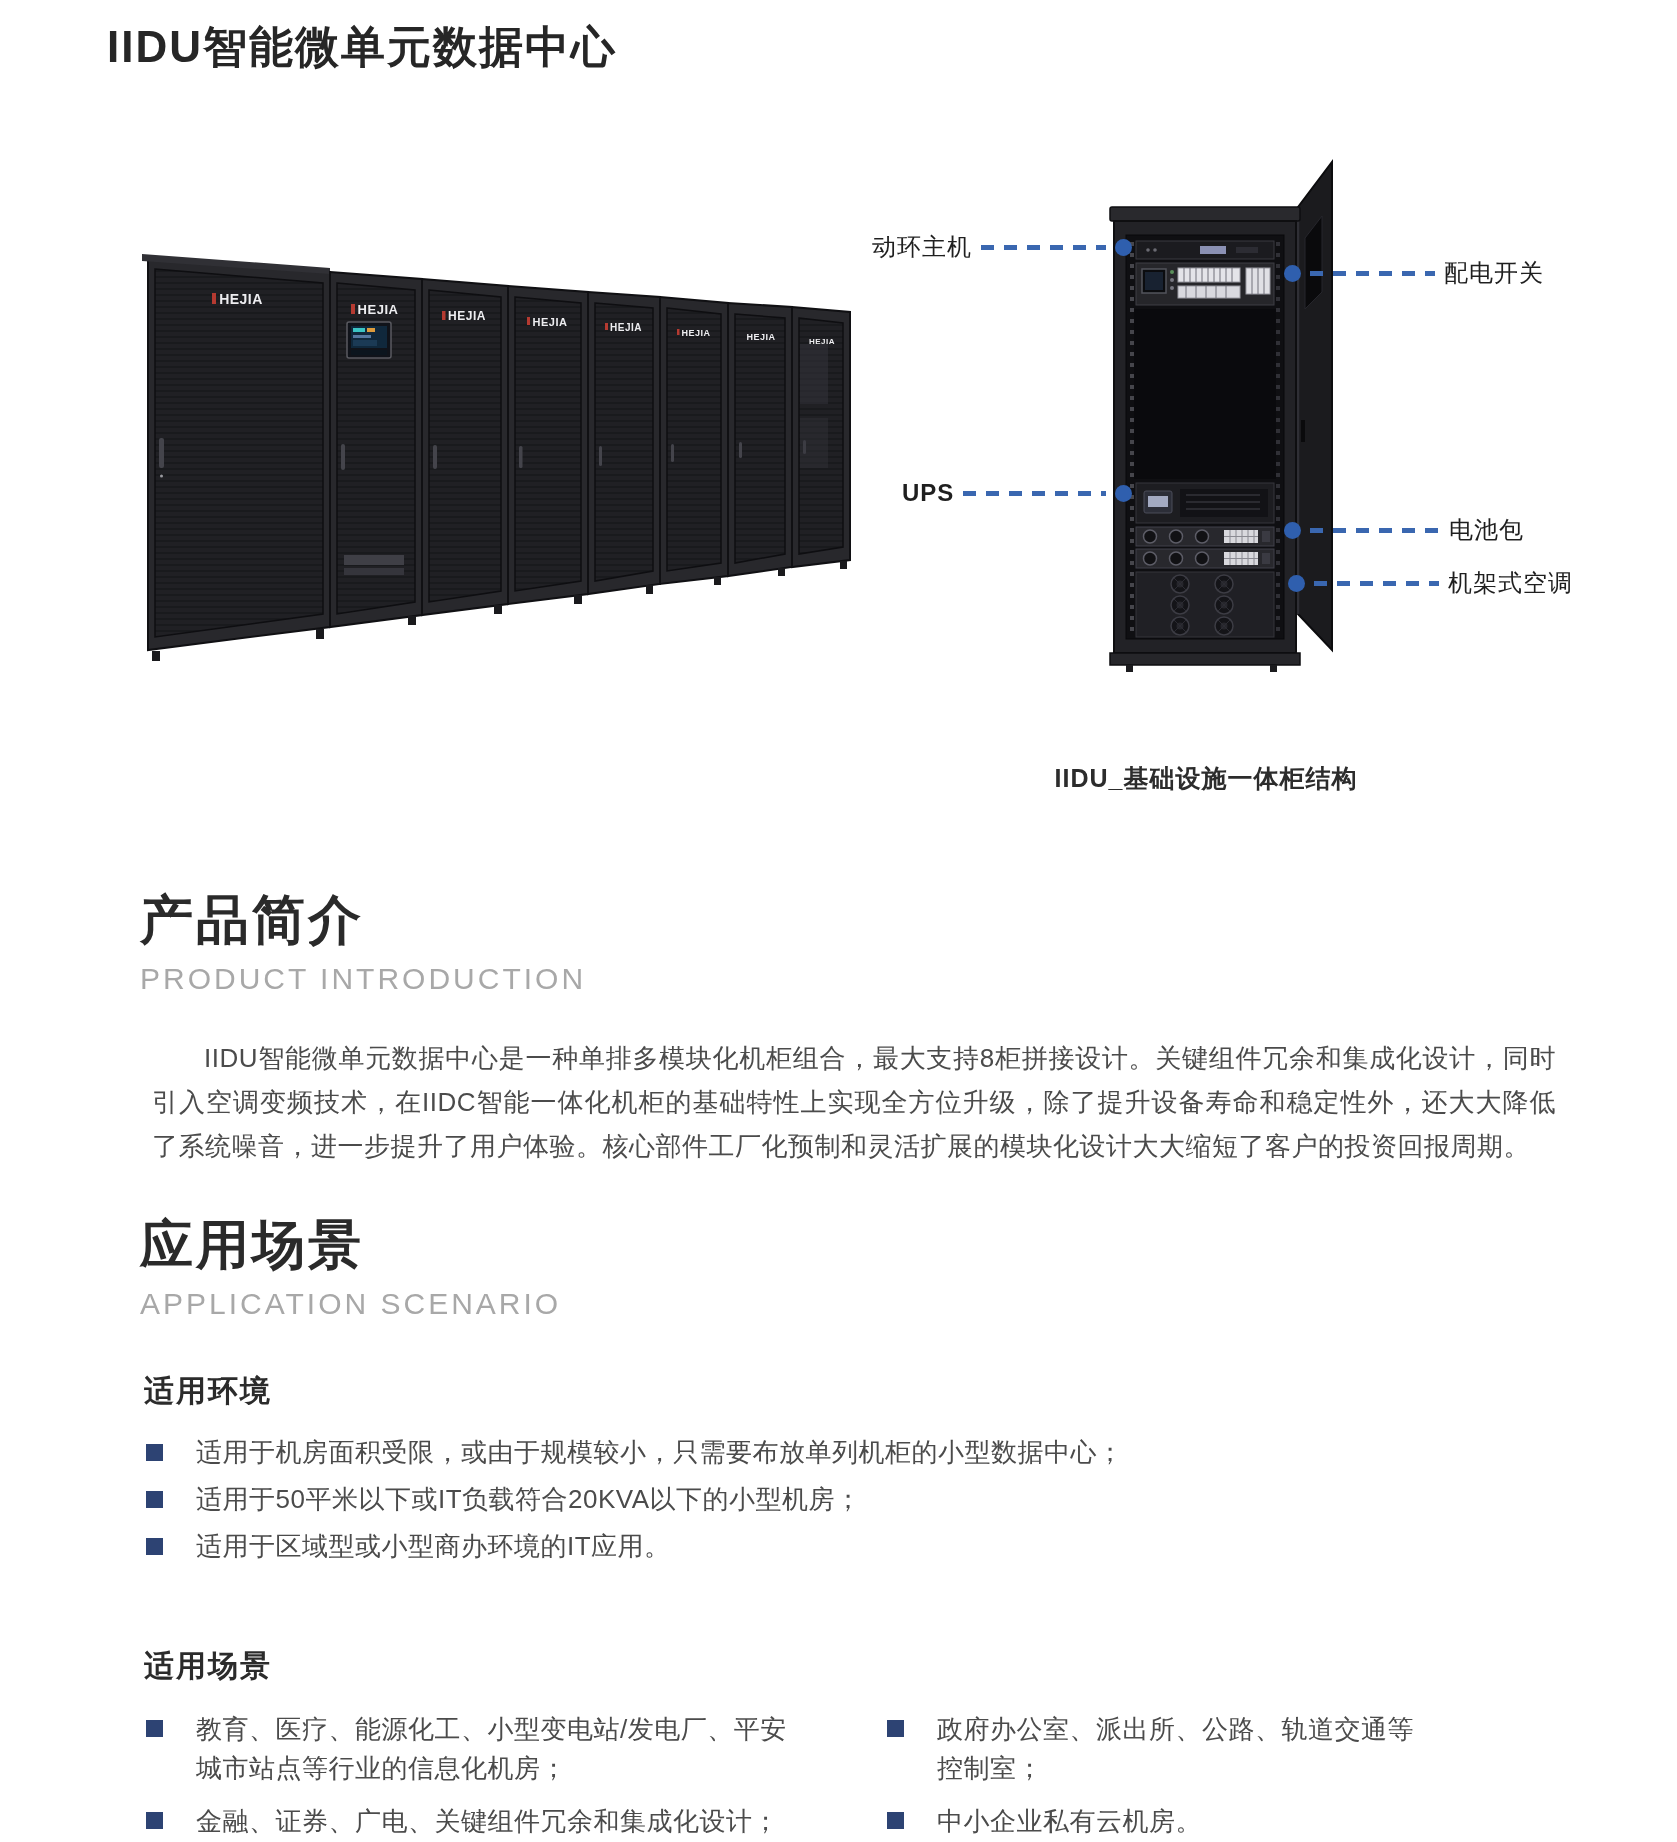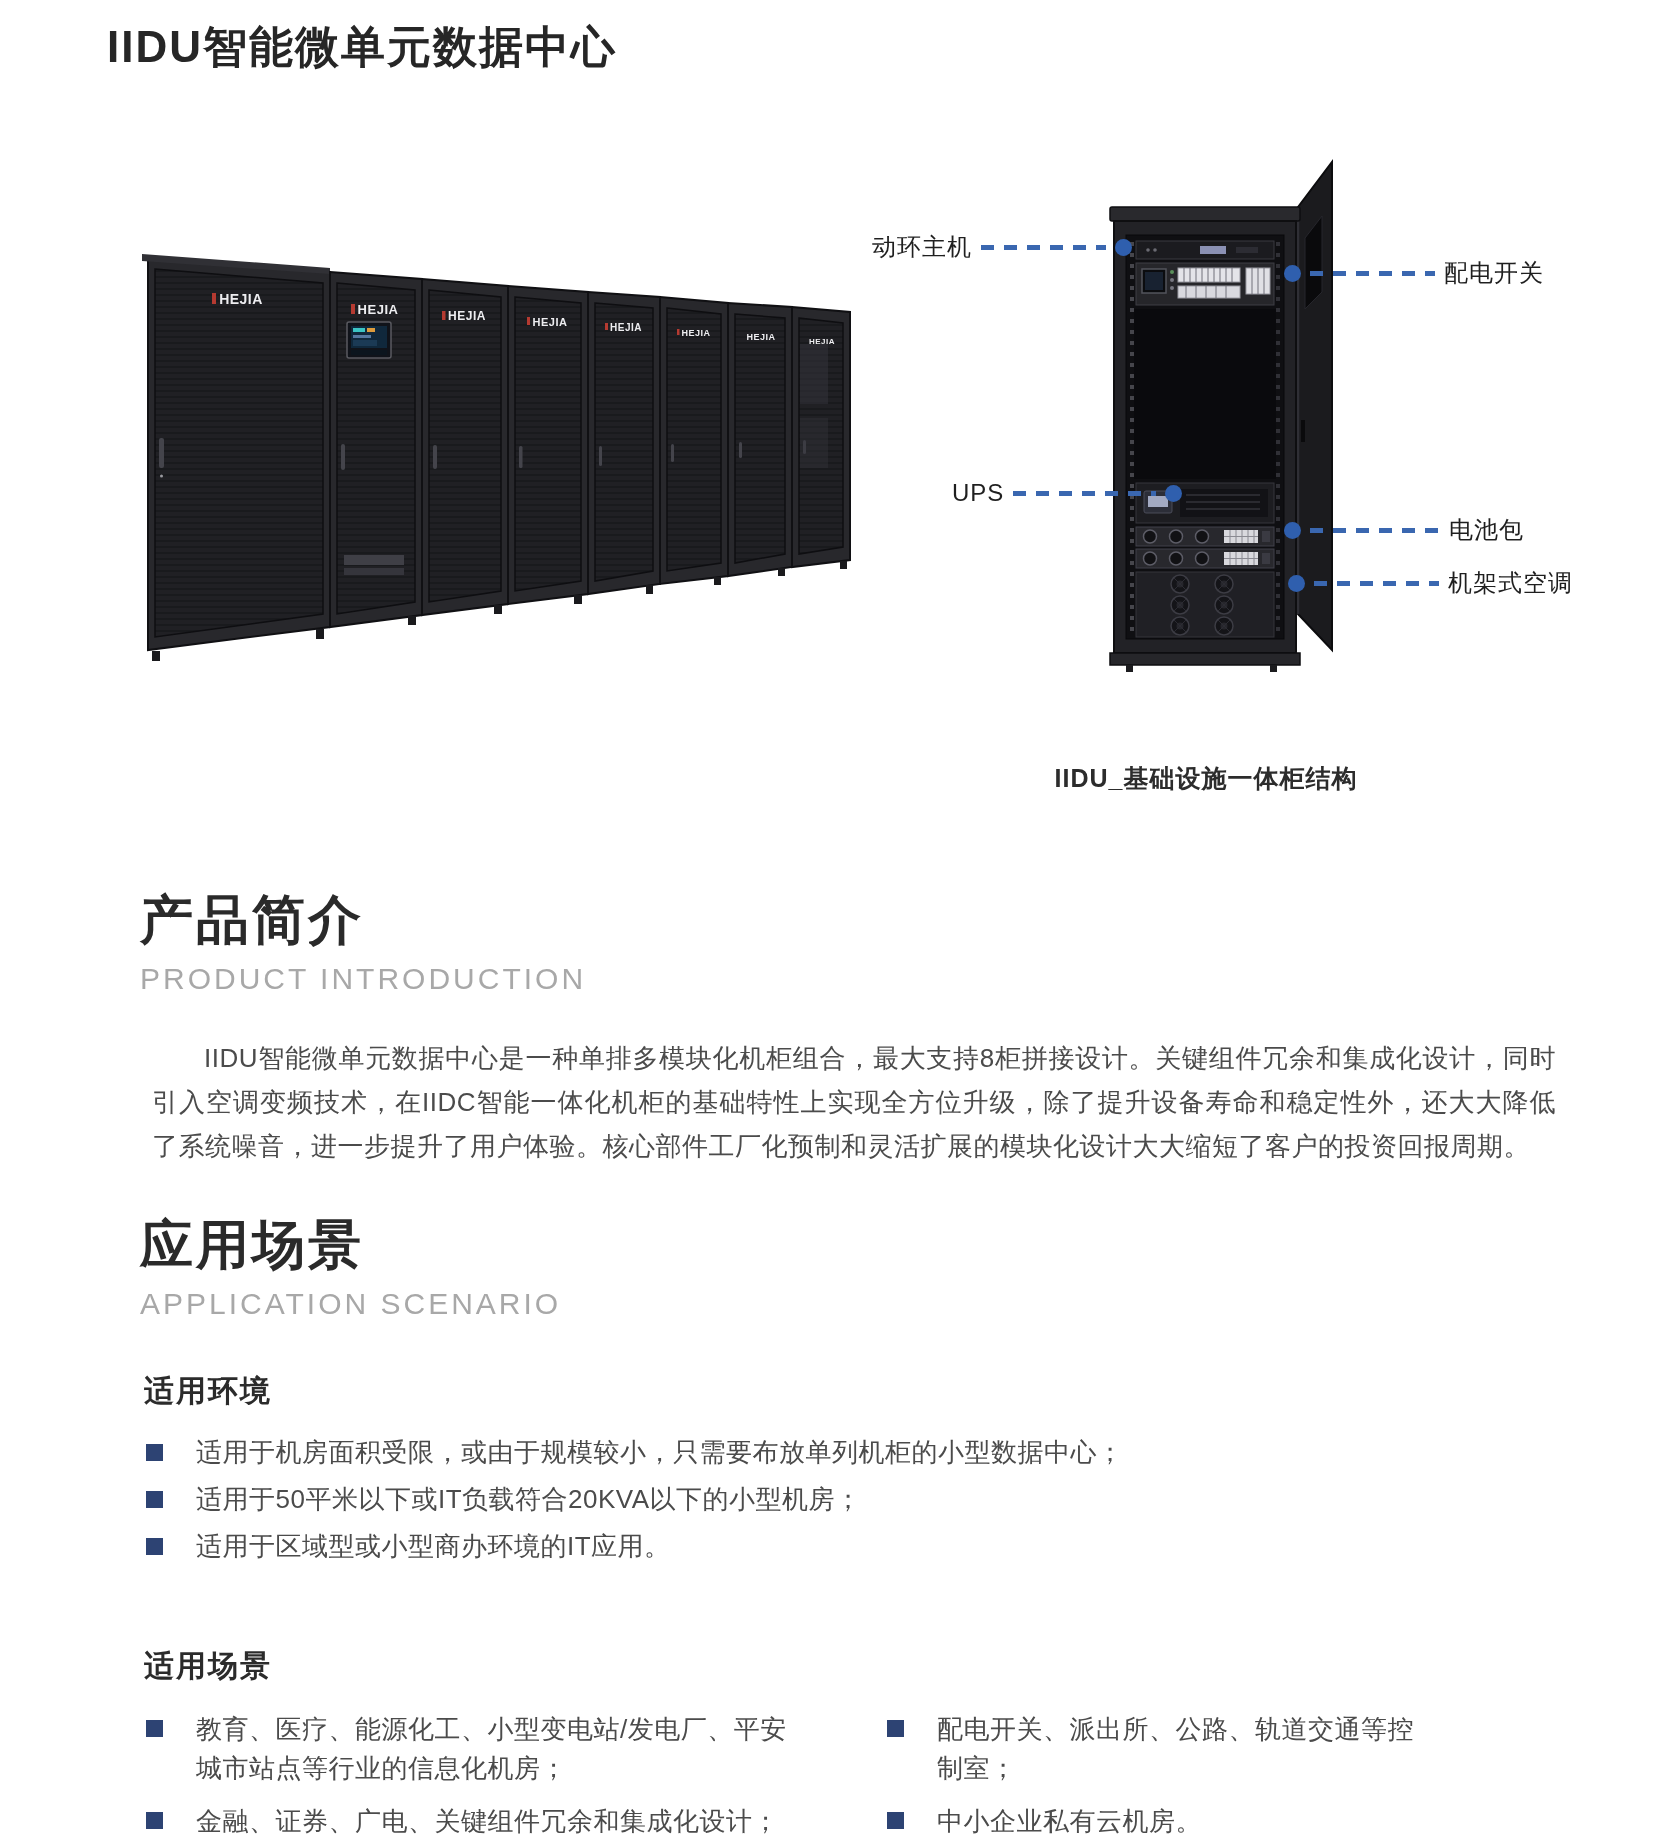--- a/index.html
+++ b/index.html
@@ -13,21 +13,21 @@
   .fig-left{position:absolute;left:140px;top:250px;}
   .fig-right{position:absolute;left:1108px;top:152px;}
 
   
   .callout{position:absolute;display:flex;align-items:center;height:30px;}
   .co-label{font-size:24px;color:#1f1f1f;white-space:nowrap;letter-spacing:1px;}
   .co-line{flex:1;height:5px;margin:0 9px;
            background:repeating-linear-gradient(90deg,#3a67b0 0 13px,rgba(0,0,0,0) 13px 23px);}
   .co-dot{width:17px;height:17px;border-radius:50%;background:#2f5fae;flex:0 0 auto;}
   .co-donghuan{left:872px;top:232px;width:260px;}
-  .co-ups{left:952px;top:478px;width:230px;}
+  .co-ups{left:902px;top:478px;width:230px;font-weight:bold;}
   .co-peidian{left:1284px;top:258px;width:260px;}
   .co-dianchi{left:1284px;top:515px;width:240px;}
   .co-kongtiao{left:1288px;top:568px;width:285px;text-align:center;}
 
   .caption{position:absolute;top:762px;font-size:25px;font-weight:700;color:#2c2c2c;
            text-align:center;letter-spacing:1px;}
   .cap-left{left:150px;width:680px;}
   .cap-right{left:906px;width:600px;}
 
   
@@ -328,21 +328,21 @@
       <span class="btxt">教育、医疗、能源化工、小型变电站/发电厂、平安城市站点等行业的信息化机房；</span>
     </div>
     <div class="bitem">
       <span class="bullet-sq"></span>
       <span class="btxt">金融、证券、广电、关键组件冗余和集成化设计；</span>
     </div>
   </div>
   <div class="blist scen scen-right">
     <div class="bitem">
       <span class="bullet-sq"></span>
-      <span class="btxt">配电开关、派出所、公路、轨道交通等控制室；</span>
+      <span class="btxt">政府办公室、派出所、公路、轨道交通等控制室；</span>
     </div>
     <div class="bitem">
       <span class="bullet-sq"></span>
       <span class="btxt">中小企业私有云机房。</span>
     </div>
   </div>
 
 </div>
 
 </body></html>

